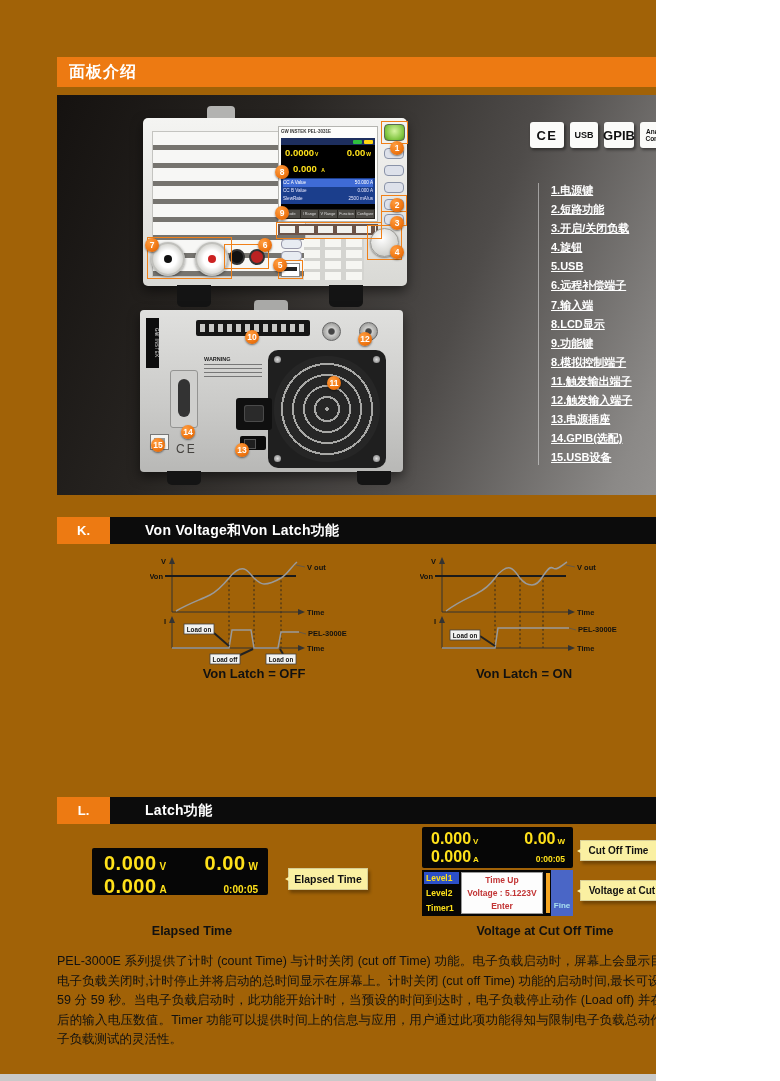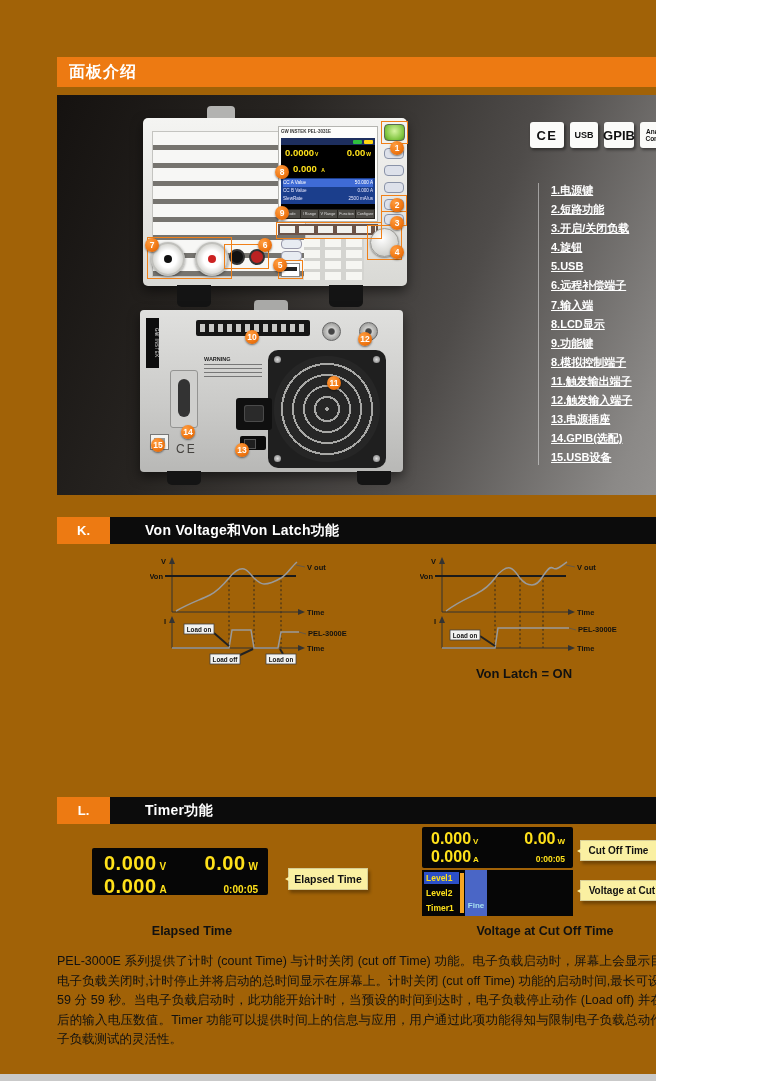--- a/index.html
+++ b/index.html
@@ -389,26 +389,27 @@
     <text class="sv-t" x="16" y="70" text-anchor="end">I</text>
     <text class="sv-t" x="157" y="97">Time</text>
     <path class="sv-sig" d="M22,94 L75,94 L78,74 L149,74"></path>
     <line x1="149" y1="74" x2="156" y2="76" stroke="#555" stroke-width=".8"></line>
     <text class="sv-t" x="158" y="78">PEL-3000E</text>
     <line class="sv-wedge" x1="60" y1="82" x2="75" y2="92"></line>
     <rect class="sv-box" x="30" y="76" width="30" height="10"></rect>
     <text class="sv-s" x="45" y="83.5" text-anchor="middle">Load on</text>
   </svg>
 
+  <div class="cap cap-off">Von Latch = OFF</div>
   <div class="cap cap-on">Von Latch = ON</div>
 
 
   <div class="secbar bar-l">
     <div class="secidx">L.</div>
-    <div class="sectitle">Timer功能</div>
+    <div class="sectitle">Latch功能</div>
   </div>
 
   <div class="lcd1">
     <div class="l1r top">
       <span class="lbig">0.000</span>
       <span class="lunit">V</span>
       <span class="lwgrp">
         <span class="lbig">0.00</span>
         <span class="lunit">W</span>
       </span>
@@ -436,20 +437,25 @@
       <span class="l2unit">A</span>
       <span class="l2time">0:00:05</span>
     </div>
   </div>
   <div class="panel2">
     <div class="p2menu">
       <div class="m hl">Level1</div>
       <div class="m">Level2</div>
       <div class="m">Timer1</div>
     </div>
+    <div class="p2pop">
+      <span>Time Up</span>
+      <span>Voltage : 5.1223V</span>
+      <span>Enter</span>
+    </div>
     <div class="p2bar"></div>
     <div class="p2fine">Fine</div>
   </div>
   <div class="bubble bub-cutoff">Cut Off Time</div>
   <div class="bubble bub-vcut">Voltage at Cut Off Time</div>
   <div class="cap2 cap-vcut">Voltage at Cut Off Time</div>
 
   <div class="body l-body">PEL-3000E 系列提供了计时 (count Time) 与计时关闭 (cut off Time) 功能。电子负载启动时，屏幕上会显示目前启动时间；电子负载关闭时,计时停止并将启动的总时间显示在屏幕上。计时关闭 (cut off Time) 功能的启动时间,最长可设定为 999 小时 59 分 59 秒。当电子负载启动时，此功能开始计时，当预设的时间到达时，电子负载停止动作 (Load off) 并在屏幕上显示最后的输入电压数值。Timer 功能可以提供时间上的信息与应用，用户通过此项功能得知与限制电子负载总动作时间，增加电子负载测试的灵活性。</div>
 
   <div class="botbar"></div>

